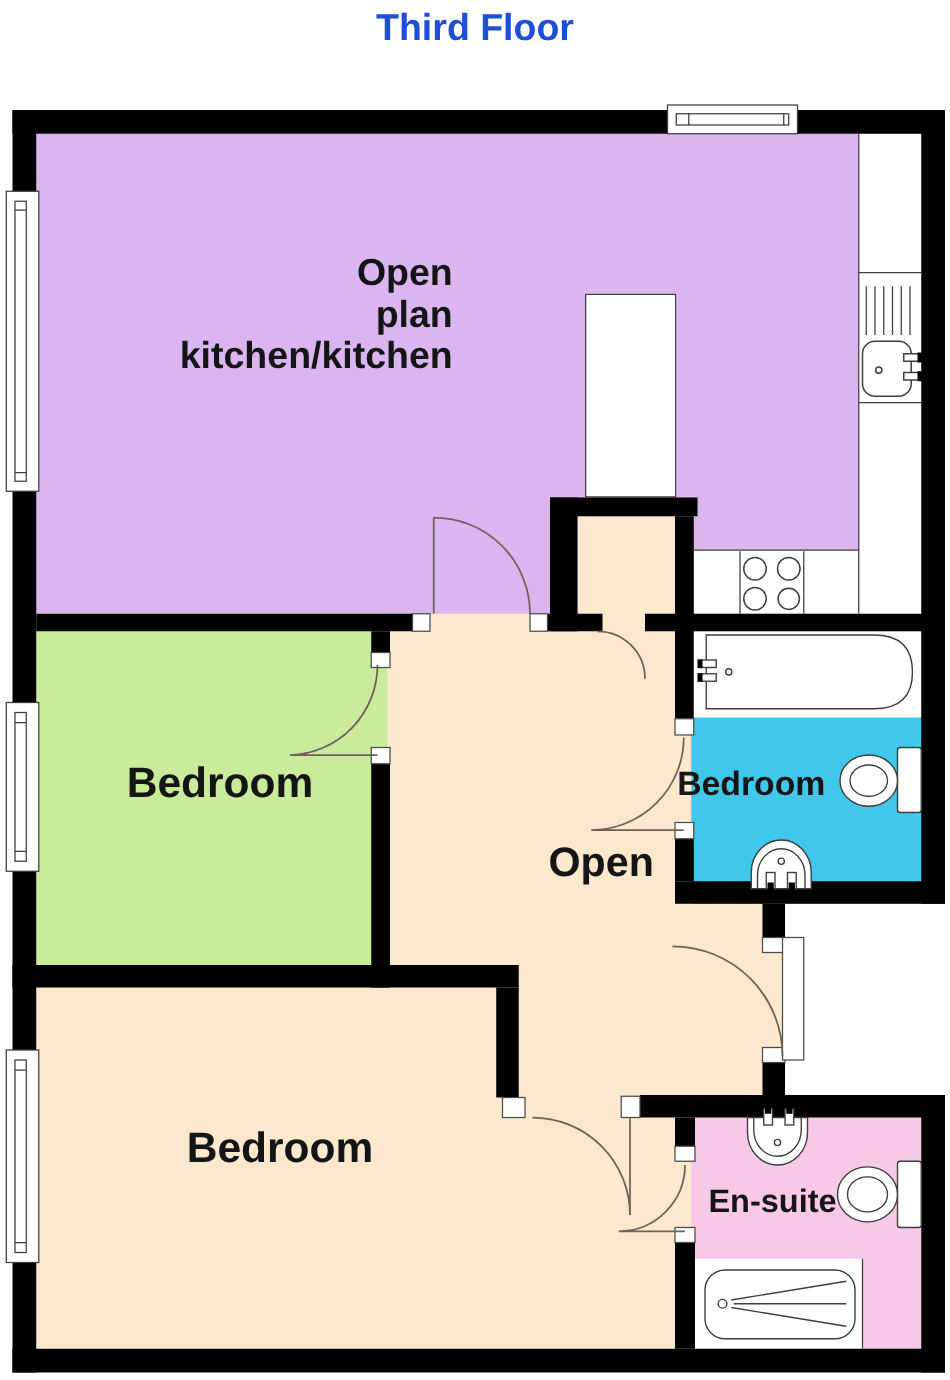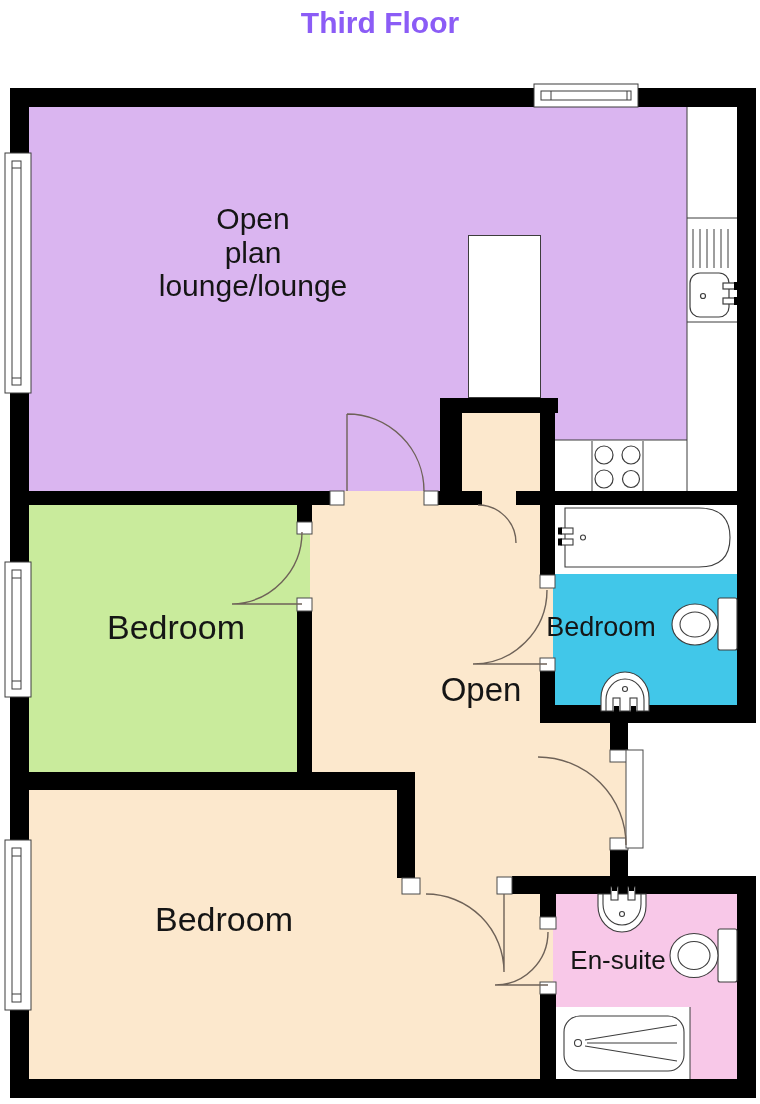--- a/index.html
+++ b/index.html
@@ -3,24 +3,24 @@
 <meta charset="utf-8">
 <style>
   html,body{margin:0;padding:0;background:#fff;}
   #stage{position:relative;width:760px;height:1104px;background:#fff;overflow:hidden;
          font-family:"Liberation Sans",sans-serif;}
   .fill{position:absolute;}
   .wall{position:absolute;background:#000;}
   .white{background:#fff;}
   .bordered{border:1px solid #3d3d3d;box-sizing:border-box;}
   #overlay{position:absolute;left:0;top:0;width:760px;height:1104px;pointer-events:none;}
-  .label{position:absolute;transform:translate(-50%,-50%);font-weight:normal;color:#151515;
-         text-align:center;white-space:nowrap;line-height:1.12;}
+  .label{position:absolute;transform:translate(-50%,-50%);font-weight:bold;color:#151515;
+         text-align:right;white-space:nowrap;line-height:1.12;}
   #title{position:absolute;left:0;top:6px;width:100%;text-align:center;font-weight:bold;
-         font-size:30px;color:#8b5cf6;}
+         font-size:30px;color:#1d4ed8;}
 </style>
 </head>
 <body>
 
 <div id="stage">
 
   <div id="title">Third Floor</div>
 
   <div class="fill" style="left: 29px; top: 107px; width: 708px; height: 972px; background-color: rgb(252, 232, 205);"></div>
   <div class="fill" style="left: 29px; top: 107px; width: 658px; height: 384px; background-color: rgb(218, 181, 240);"></div>
@@ -198,21 +198,21 @@
       </g>
       <g>
         <path d="M538,757 A88,88 0 0 1 626,845"></path>
       </g>
     </g>
   </svg>
 
   <div class="label" style="left:253px;top:252px;font-size:30px;">
     <span style="display:block">Open</span>
     <span style="display:block">plan</span>
-    <span style="display:block">lounge/lounge</span>
+    <span style="display:block">kitchen/kitchen</span>
   </div>
   <div class="label" style="left:176px;top:627px;font-size:34px;">Bedroom</div>
   <div class="label" style="left:224px;top:919px;font-size:34px;">Bedroom</div>
   <div class="label" style="left:481px;top:690px;font-size:33px;">Open</div>
   <div class="label" style="left:601px;top:627px;font-size:27px;">Bedroom</div>
   <div class="label" style="left:618px;top:961px;font-size:26px;">En-suite</div>
 
 </div>
 
 </body></html>

